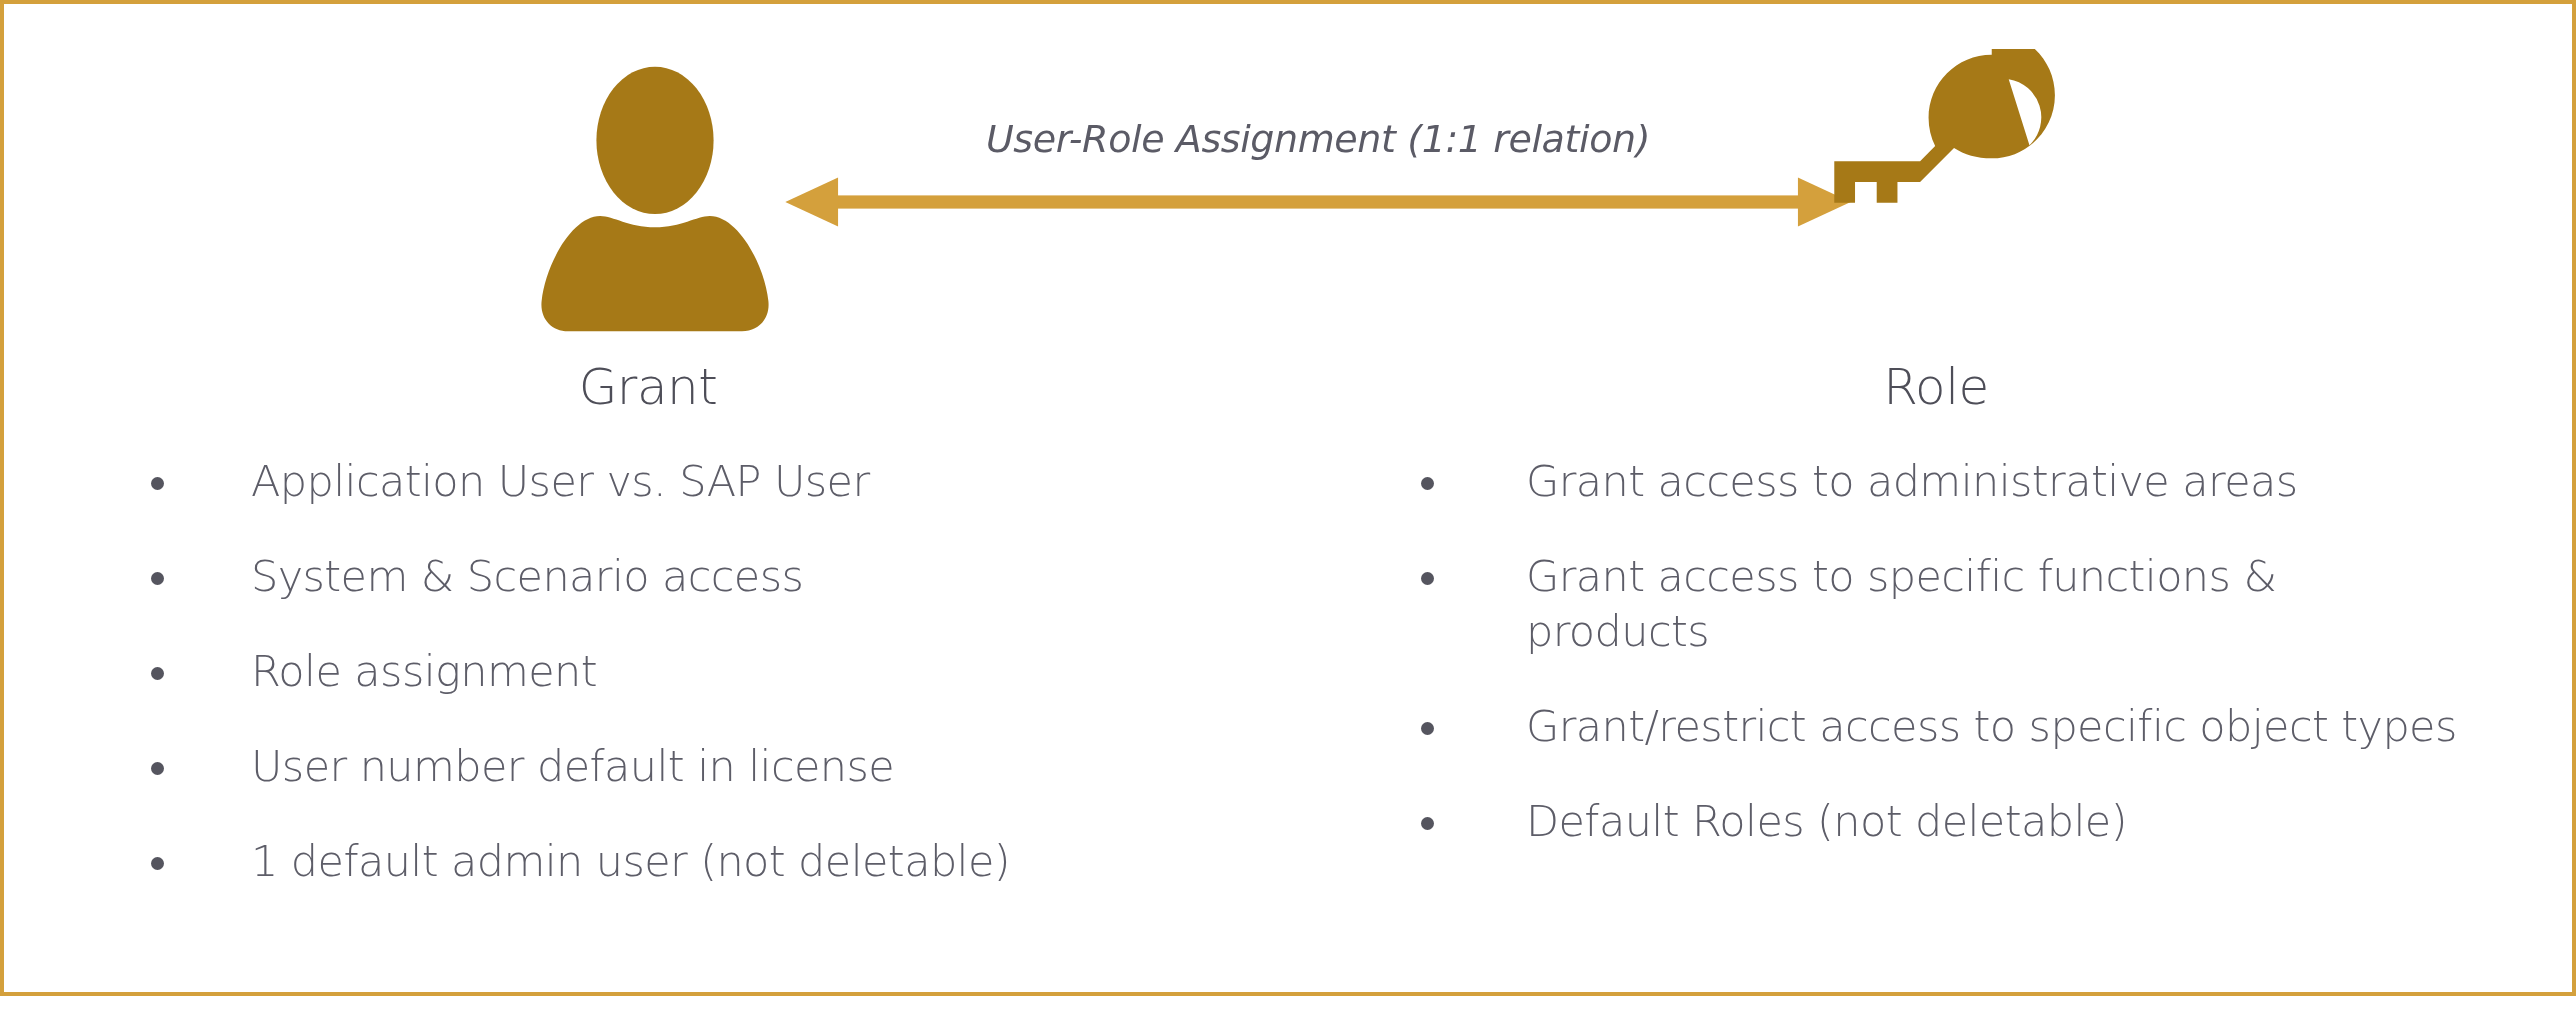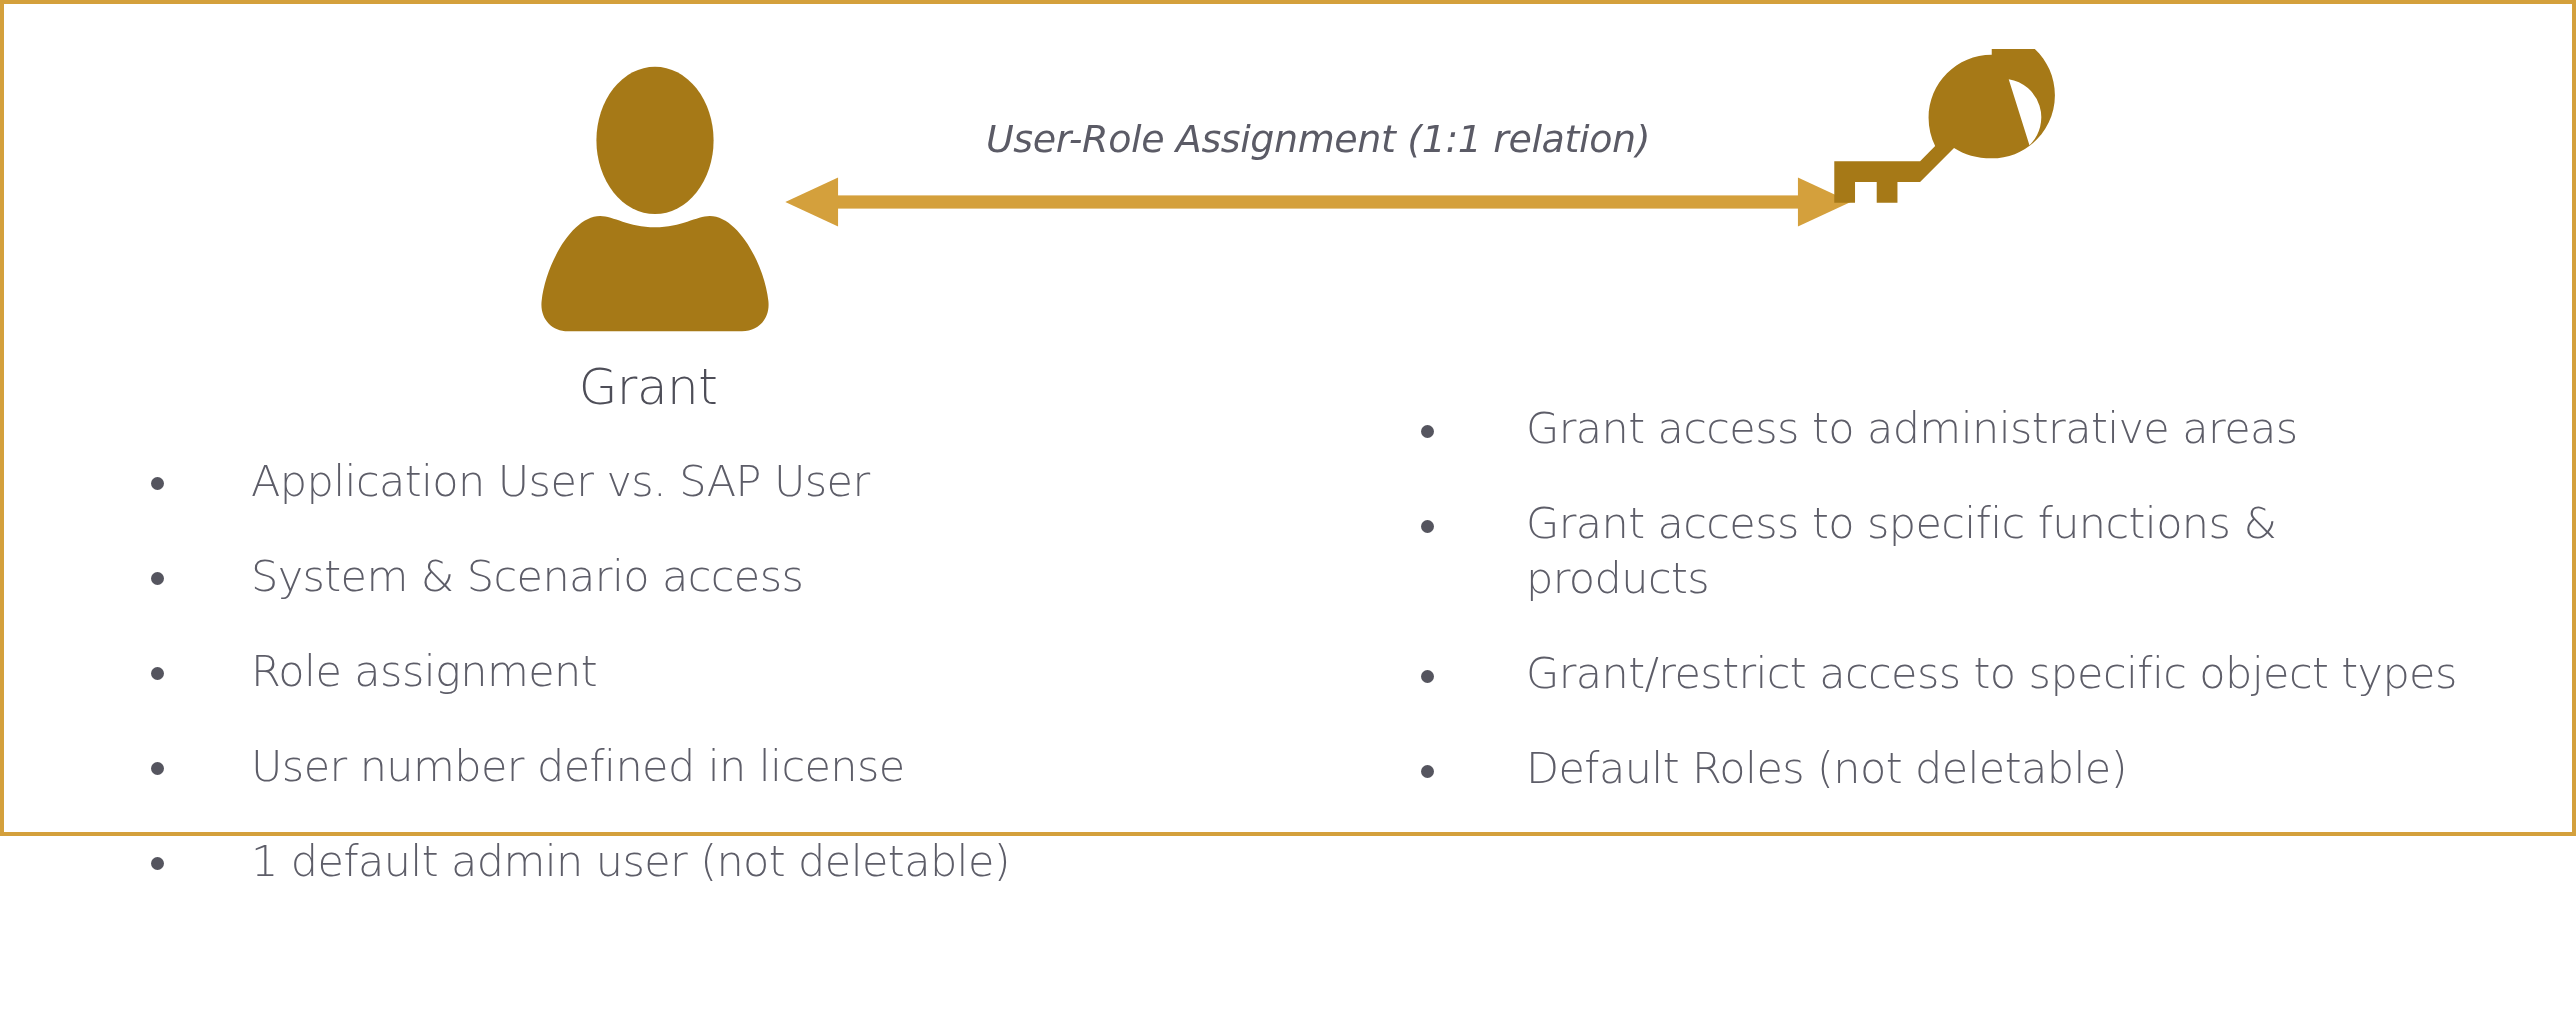--- a/index.html
+++ b/index.html
@@ -11,21 +11,21 @@
     width: 2576px;
     height: 1037px;
     font-family: "Liberation Sans", sans-serif;
     overflow: hidden;
   }
 
   .slide {
     position: relative;
     box-sizing: border-box;
     width: 2576px;
-    height: 836px;
+    height: 996px;
     background: #ffffff;
     border: 4.7px solid #d4a03c;
   }
 
   
   .top-row {
     position: absolute;
     left: 0;
     top: 0;
     width: 2576px;
@@ -196,26 +196,27 @@
   </div>
 
   <div class="columns">
 
     <div class="column column-user">
       <div class="col-heading">Grant</div>
       <ul class="bullet-list">
         <li class="bullet-item">Application User vs. SAP User</li>
         <li class="bullet-item">System &amp; Scenario access</li>
         <li class="bullet-item">Role assignment</li>
-        <li class="bullet-item">User number defined in license</li>
+        <li class="bullet-item">User number default in license</li>
         <li class="bullet-item">1 default admin user (not deletable)</li>
       </ul>
     </div>
 
     <div class="column column-role">
+      <div class="col-heading">Role</div>
       <ul class="bullet-list">
         <li class="bullet-item">Grant access to administrative areas</li>
         <li class="bullet-item">Grant access to specific functions &amp; products</li>
         <li class="bullet-item">Grant/restrict access to specific object types</li>
         <li class="bullet-item">Default Roles (not deletable)</li>
       </ul>
     </div>
 
   </div>
 

